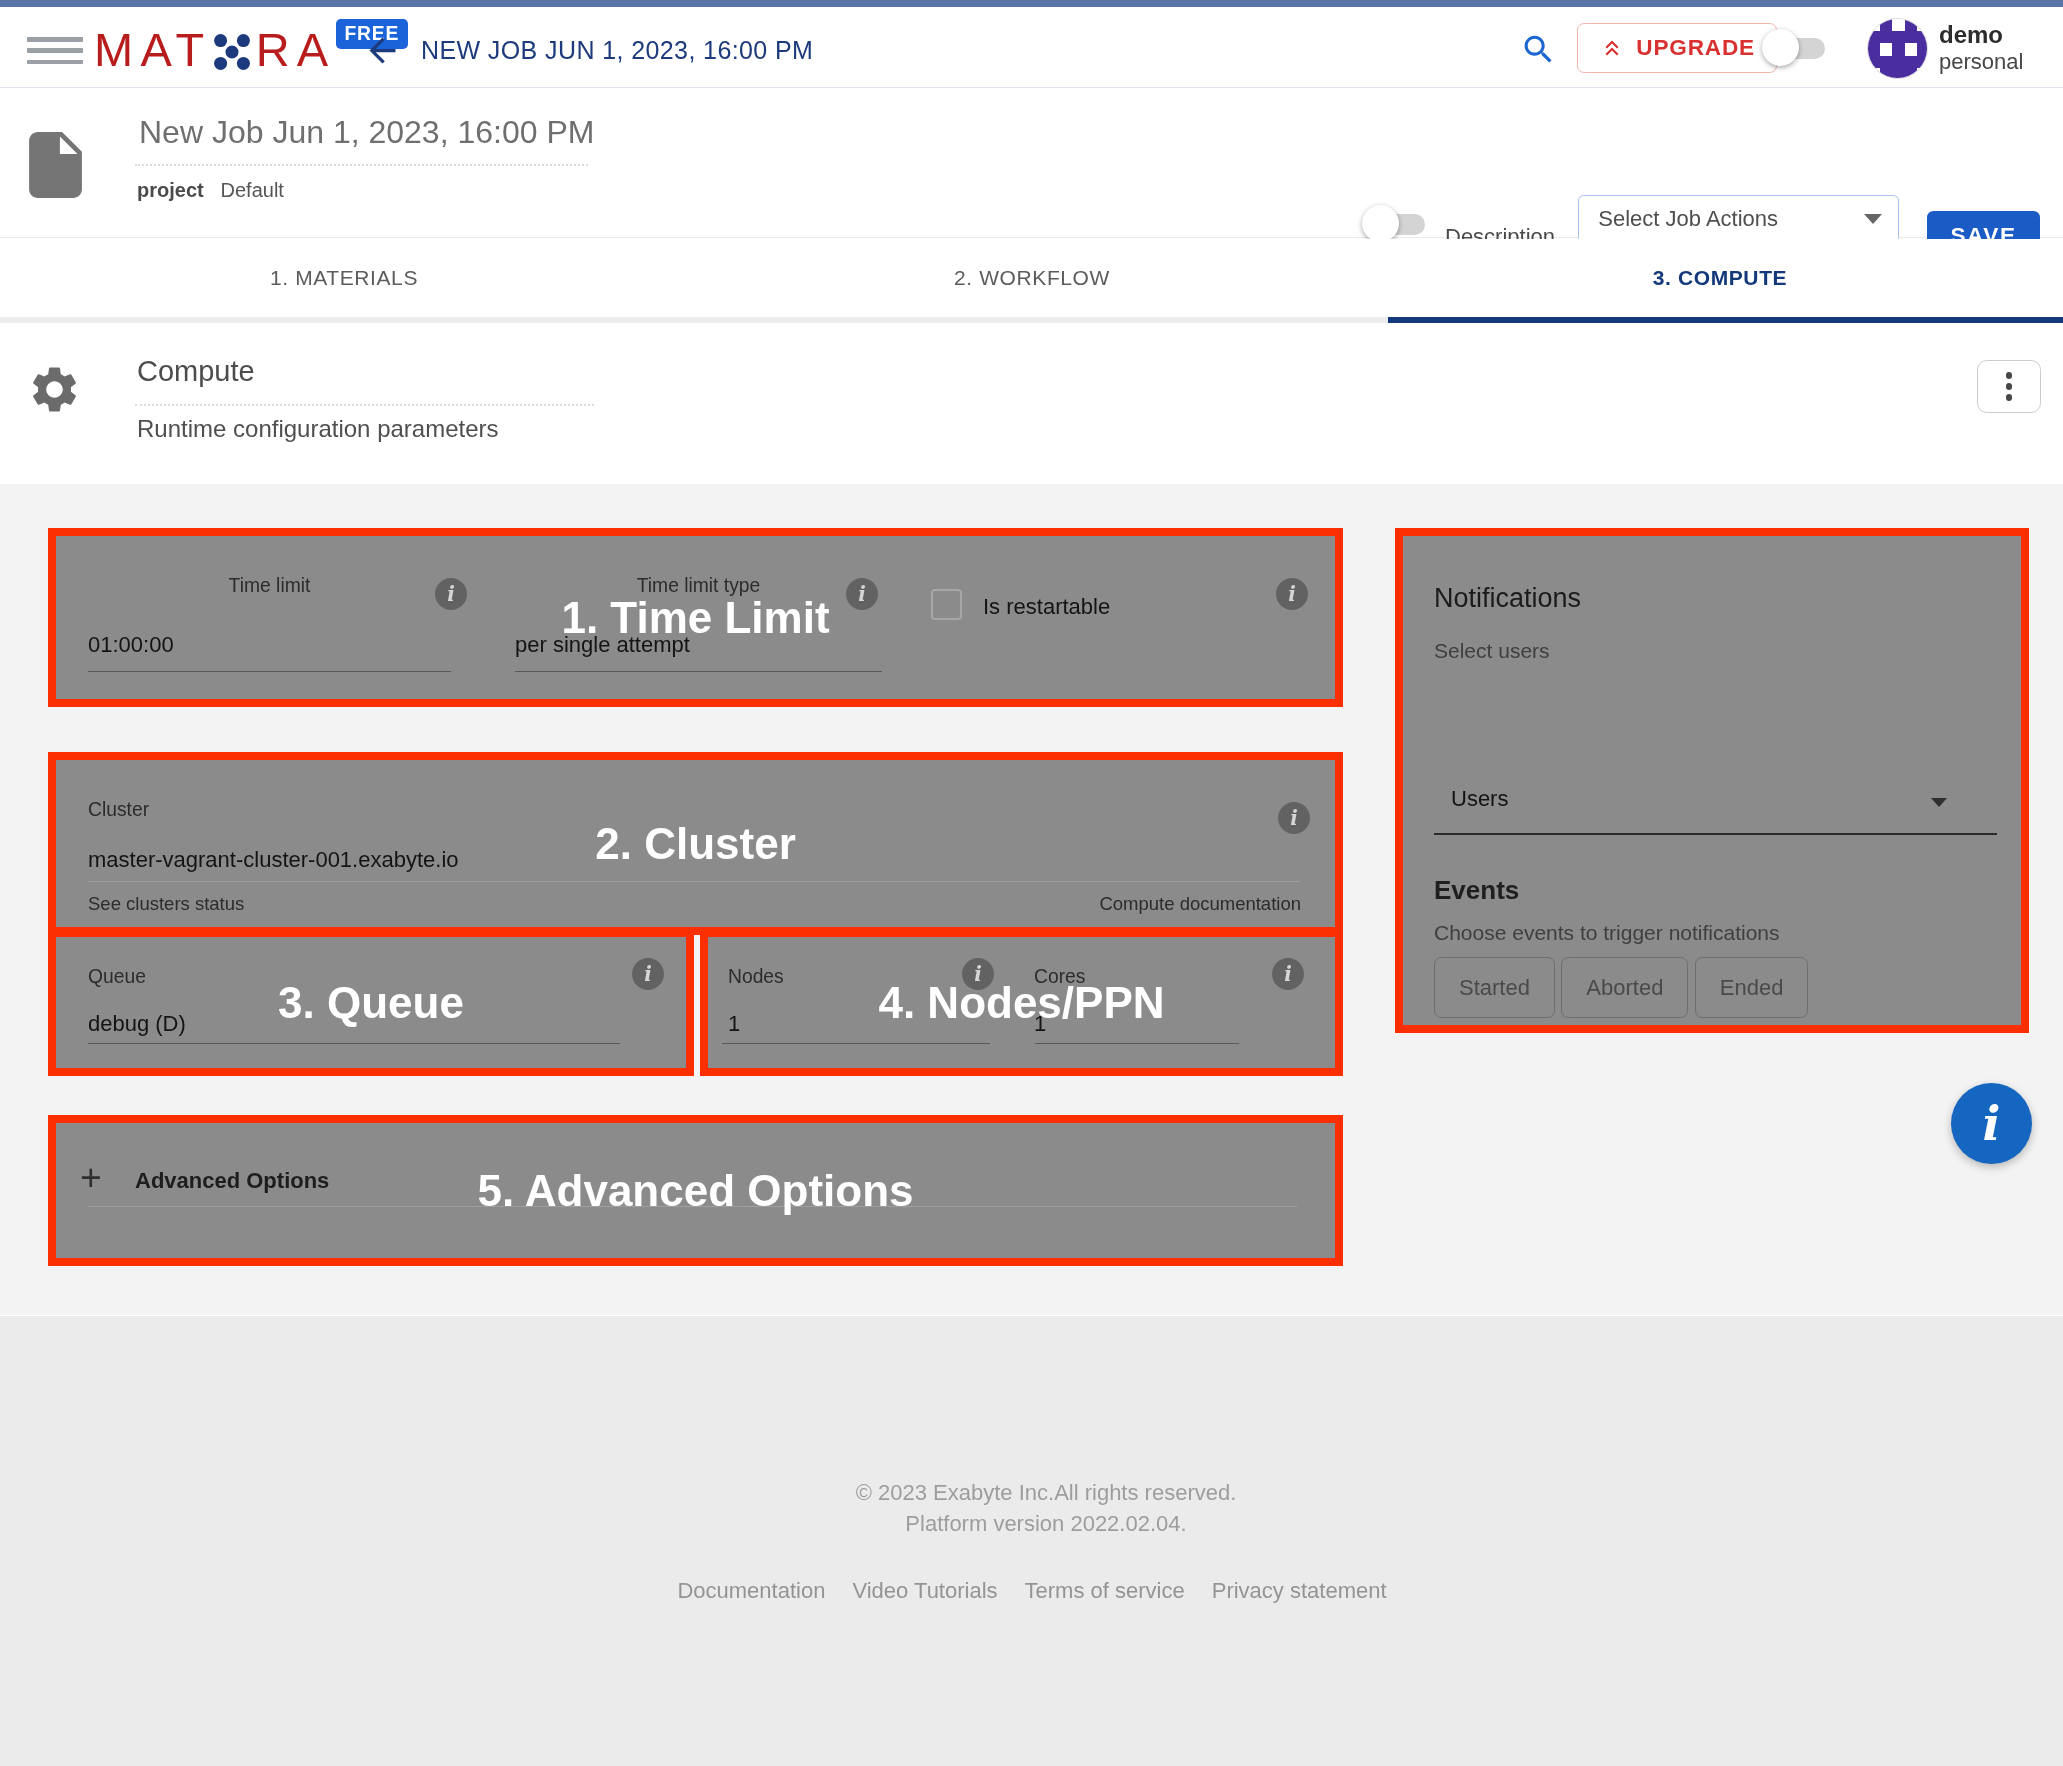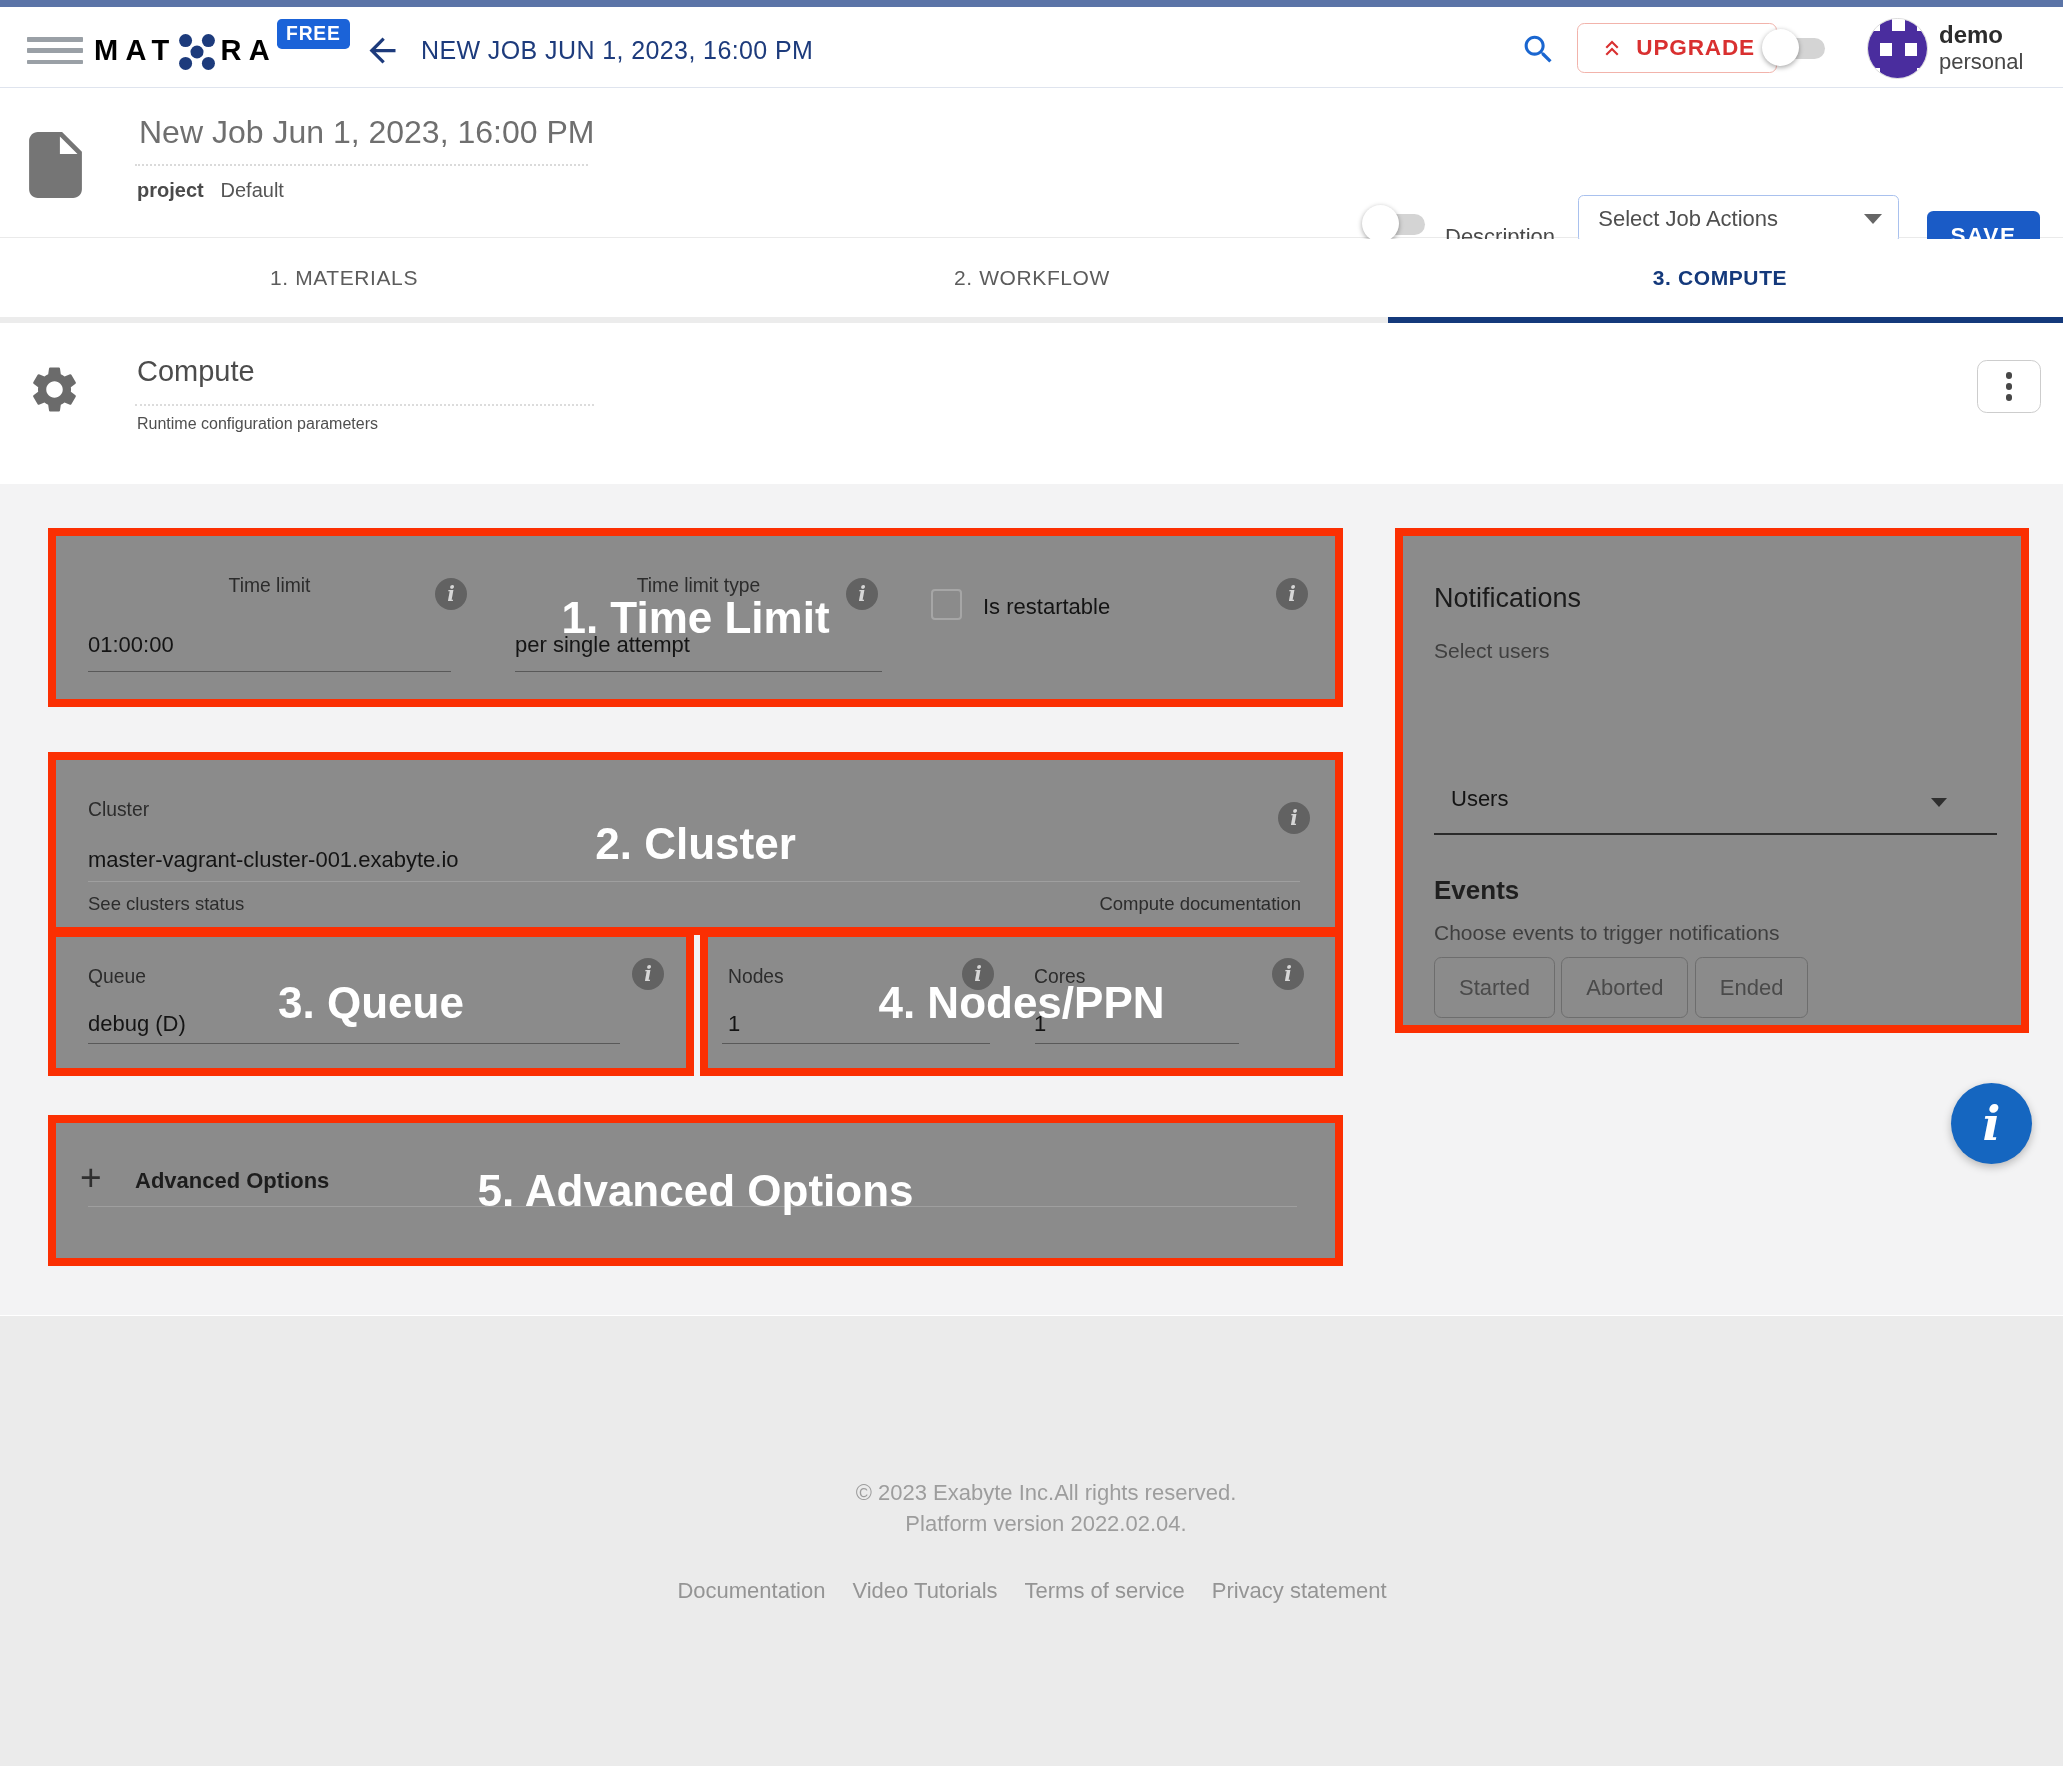--- a/index.html
+++ b/index.html
@@ -6,21 +6,21 @@
   body{width:2064px;height:1767px;position:relative;background:#ffffff;
        font-family:"Liberation Sans", sans-serif;overflow:hidden;}
   .abs{position:absolute;box-sizing:border-box;}
 
   
   .topstrip{left:0;top:0;width:2064px;height:7.3px;background:#5b74a7;}
   .appbar{left:0;top:7.3px;width:2064px;height:81px;background:#fff;border-bottom:1.6px solid #dfe4ee;}
   .hamburger{left:27px;top:30px;width:56px;height:27px;cursor:pointer;}
   .hamburger div{height:4.8px;background:#9aa0a6;border-radius:0.8px;margin-bottom:6.4px;}
   .logo{left:94px;top:18px;display:flex;align-items:center;cursor:pointer;}
-  .logo .word{font-size:29px;font-weight:700;color:#000000;letter-spacing:7.3px;line-height:48px;}
+  .logo .word{font-size:47px;font-weight:400;color:#b91c1c;letter-spacing:7.3px;line-height:48px;}
   .logo svg{margin:4.8px 1.6px 0 -1.6px;}
   .free-badge{background:#1b63d8;color:#fff;font-size:19.3px;font-weight:700;padding:4px 9px;
               border-radius:4.8px;transform:translateY(-16px);letter-spacing:0.8px;}
   .back-arrow{left:363px;top:24px;cursor:pointer;}
   .appbar-title{left:421px;top:29px;font-size:25px;color:#1d3b7c;letter-spacing:0.4px;}
   .search-btn{left:1520px;top:24px;cursor:pointer;}
   .upgrade-btn{left:1577px;top:15.3px;height:50px;display:flex;align-items:center;gap:11.3px;
                border:1.6px solid #f2b3ab;border-radius:7.3px;padding:0 21px;color:#d93030;
                font-size:22.6px;font-weight:700;letter-spacing:0.8px;cursor:pointer;background:#fff;}
   .switch{width:69px;height:39px;cursor:pointer;}
@@ -58,21 +58,21 @@
        letter-spacing:0.6px;cursor:pointer;}
   .tab.active{color:#14397b;font-weight:700;}
   .tabs-underline{left:0;top:317px;width:2064px;height:6.4px;background:#ececec;}
   .tabs-underline-active{left:1388px;top:317px;width:676px;height:6.4px;background:#14397b;}
 
   
   .compute-head{left:0;top:323px;width:1672px;height:161px;background:#fff;}
   .gear{left:27px;top:39px;}
   .compute-title{left:137px;top:32px;font-size:29px;color:#4c4c4c;}
   .compute-title-line{left:135px;top:81px;width:459px;border-bottom:2.4px dotted #dcdcdc;}
-  .compute-sub{left:137px;top:92px;font-size:16px;color:#4f4f4f;}
+  .compute-sub{left:137px;top:92px;font-size:24px;color:#4f4f4f;}
   .kebab{left:1977px;top:37px;width:64px;height:53px;border:1.6px solid #cdcdcd;border-radius:9.7px;background:#fff;
          display:flex;flex-direction:column;align-items:center;justify-content:center;gap:4.8px;cursor:pointer;}
   .kebab i{width:6.4px;height:6.4px;border-radius:50%;background:#474747;}
 
   
   .main-bg{left:0;top:484px;width:2064px;height:831px;background:#f3f3f4;}
   .footer-bg{left:0;top:1316px;width:2064px;height:451px;background:#ebebeb;}
 
   
   .annot{border:8px solid #fb2f02;background:#8b8b8b;}

